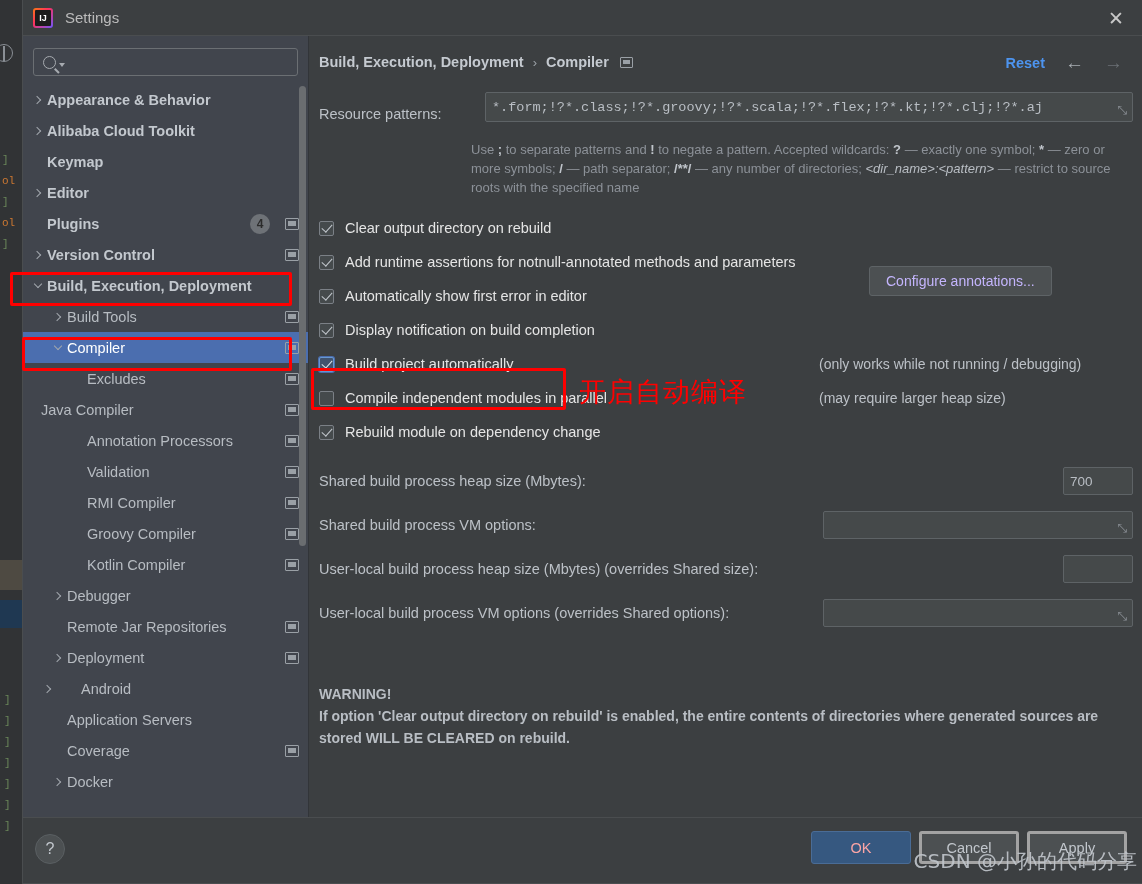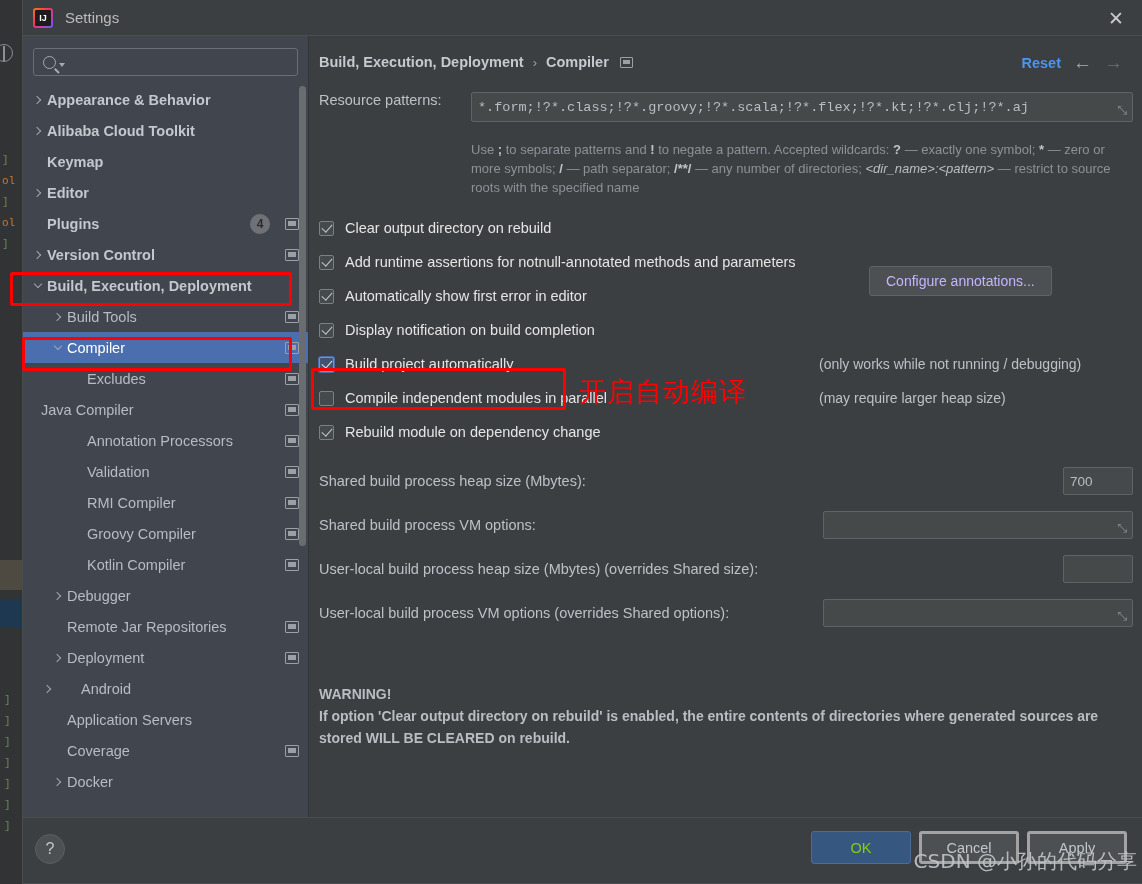--- a/index.html
+++ b/index.html
@@ -187,29 +187,29 @@
   .bc-ico {
     margin-left: 11px; width: 13px; height: 11px;
     border: 1.4px solid #9aa0a6; border-radius: 1px; position: relative;
   }
   .bc-ico::after {
     content:""; position:absolute; left:2px; top:2px;
     width:7px; height:4px; background:#9aa0a6;
   }
   .bc-right {
     position: absolute; right: 22px; top: 16px;
-    display: flex; align-items: center; gap: 12px;
+    display: flex; align-items: center; gap: 20px;
   }
   .reset-link { color: #4d94ef; font-size: 14.5px; font-weight: bold; cursor: pointer; }
   .nav-arrow { font-size: 19px; color: #a9aeb3; cursor: pointer; }
   .nav-arrow.dim { color: #6b7075; }
 
   .form { padding: 0 12px 0 10px; }
 
-  .res-row { margin-top: 22px; display: flex; align-items: flex-start; }
+  .res-row { margin-top: 22px; display: flex; align-items: flex-end; gap: 14px; }
   .res-label { color: #bcc1c7; font-size: 14.5px; width: 152px; }
   .field {
     height: 30px; background: #45494a;
     border: 1px solid #5e6366; border-radius: 2px;
     display: flex; align-items: center; padding: 0 6px;
     color: #b9bec4; font-family: "Liberation Mono", monospace; font-size: 13.5px;
     position: relative; overflow: hidden; white-space: nowrap;
   }
   .res-field { flex: 1; min-width: 0; }
   .expand-ico {
@@ -285,21 +285,21 @@
   }
   .footer-btns {
     position: absolute; right: 18px; top: 13px;
     display: flex; gap: 8px;
   }
   .fbtn {
     width: 100px; height: 33px; border-radius: 3px;
     display: flex; align-items: center; justify-content: center;
     font-size: 14.5px; cursor: pointer;
   }
-  .fbtn.ok { background: #365880; color: #84cc16; border: 1px solid #4a6c96; }
+  .fbtn.ok { background: #365880; color: #fca5a5; border: 1px solid #4a6c96; }
   .fbtn.sec { background: #4c5052; color: #c2c7cd; border: 3px solid #a3a3a3; }
   .watermark {
     position: absolute; right: 8px; bottom: 8px;
     color: #bfc4ca; font-size: 20px; opacity: .92;
     font-family: "DejaVu Sans", sans-serif; pointer-events: none;
   }
 </style>
 </head>
 <body>
 

